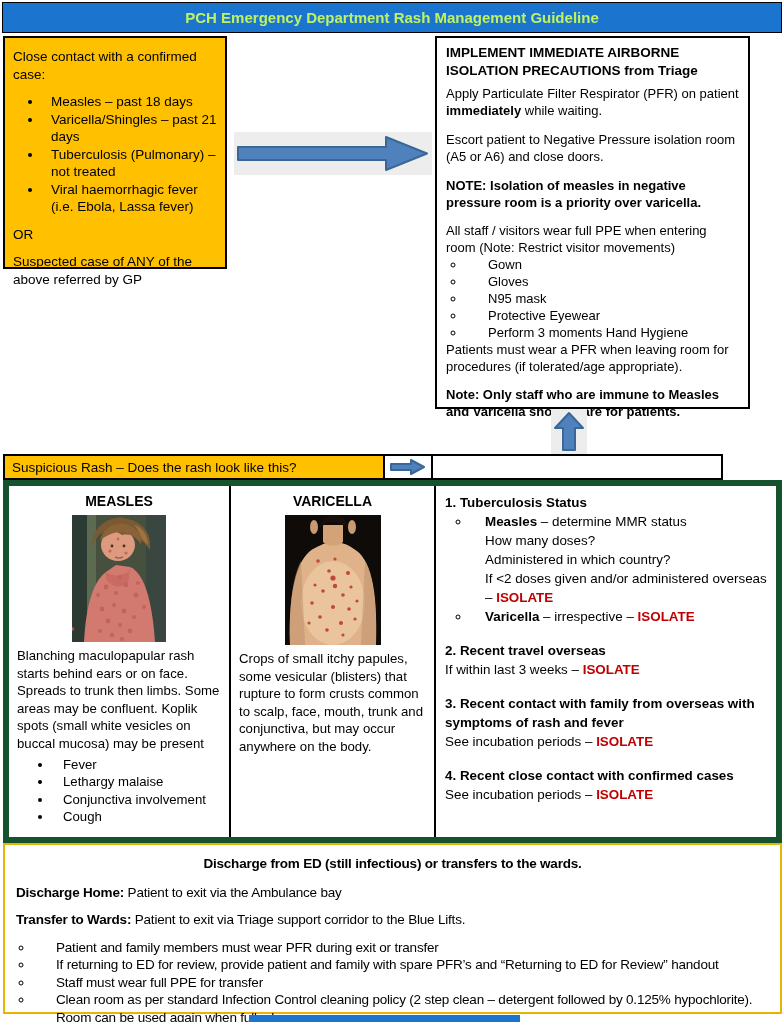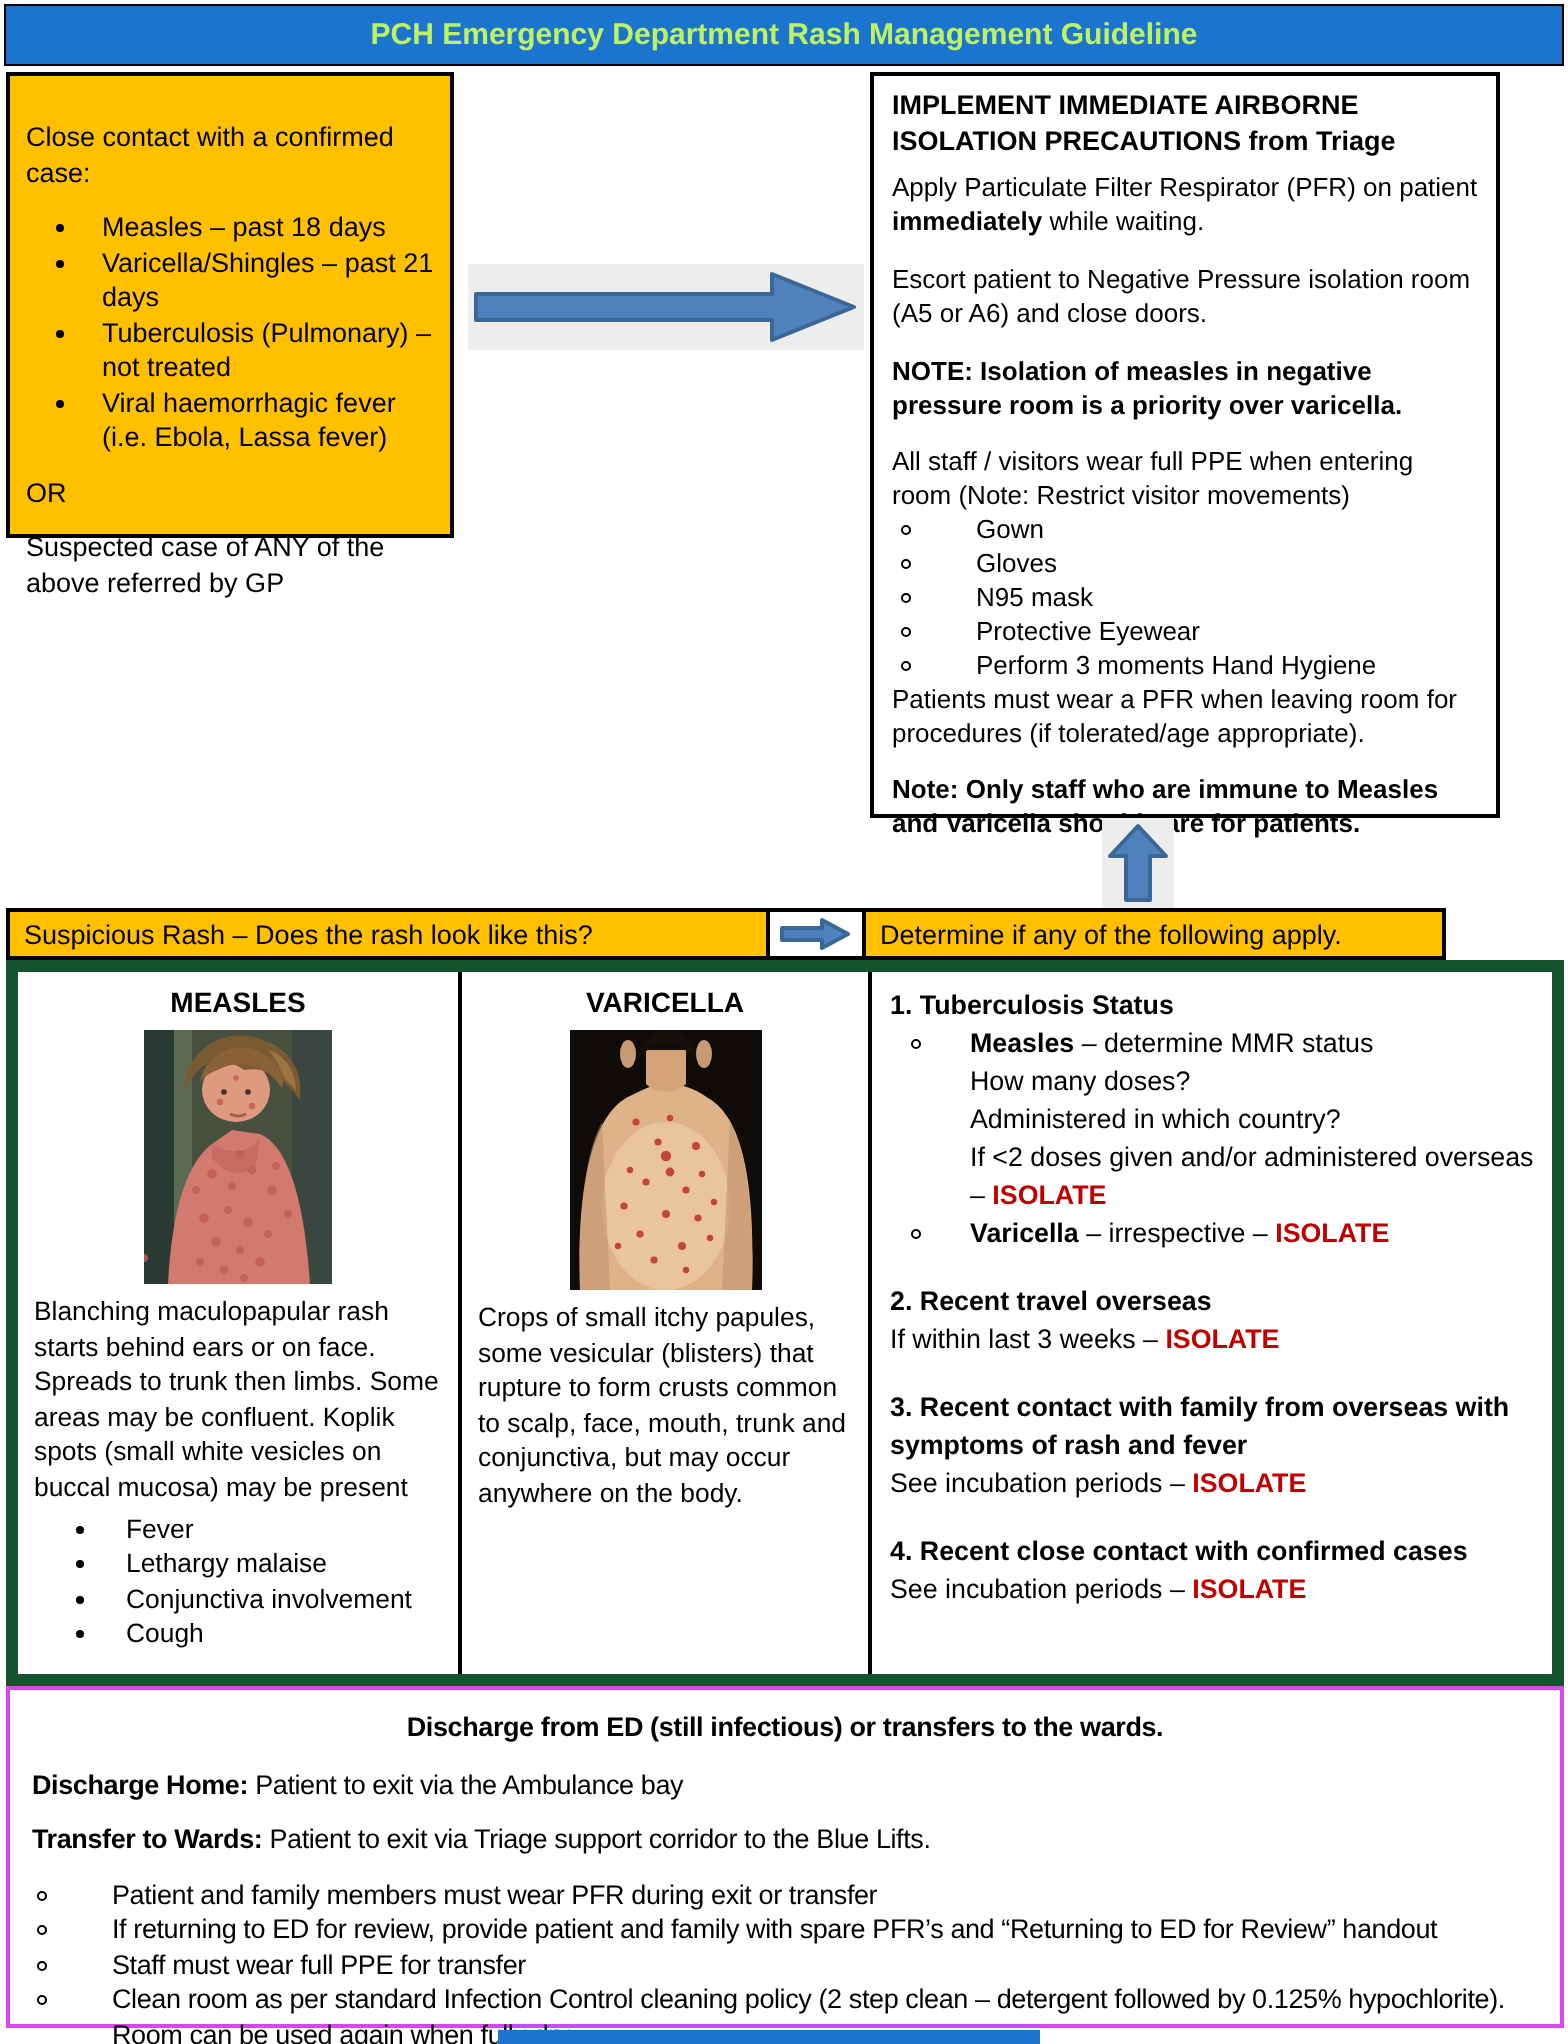--- a/index.html
+++ b/index.html
@@ -10,21 +10,21 @@
 
   .header { left:2px; top:2px; width:780px; height:31px;
             background:var(--header-blue,#1B75CE); border:1px solid #000;
             display:flex; align-items:center; justify-content:center;
             color:#bef264; font-weight:bold; font-size:15px; }
 
   .contact { left:3px; top:36px; width:224px; height:233px;
              background:var(--gold,#FFC000); border:2px solid #000;
              padding:6px 8px; font-size:13.5px; line-height:1.3; }
   .contact p { margin:10px 0 0; }
-  .contact p.first { margin-top:16px; }
+  .contact p.first { margin-top:4px; }
   .contact ul { margin:10px 0; padding-left:30px; }
   .contact li { padding-left:8px; }
 
   .big-arrow-wrap { left:234px; top:132px; width:198px; height:43px;
                     background:var(--arrow-bg,#EDEDED);
                     display:flex; align-items:center; justify-content:center; }
   .arrow-shape { fill:var(--arrow-fill,#4F81BD); stroke:var(--arrow-stroke,#3A6796);
                  stroke-width:2; stroke-linejoin:round; }
 
   .isolation { left:435px; top:36px; width:315px; height:373px;
@@ -58,21 +58,21 @@
   .symptoms li { padding-left:10px; }
 
   .assess { padding:7px 9px; font-size:13.4px; line-height:1.42; }
   .assess-title { font-weight:bold; }
   .assess-ul { list-style:circle; margin:0; padding-left:26px; }
   .assess-ul li { padding-left:14px; }
   .mt { margin-top:15px; }
   .isolate { color:var(--isolate-red,#C00000); font-weight:bold; }
 
   .discharge { left:3px; top:843px; width:779px; height:171px;
-               border:2px solid #d946ef; padding:5px 11px;
+               border:2px solid #eab308; padding:5px 11px;
                font-size:13.5px; line-height:1.3; letter-spacing:-0.2px; }
   .discharge-title { text-align:center; font-weight:bold; margin:5px 0 11px; }
   .discharge p { margin:0 0 10px; }
   .discharge ul { list-style:circle; margin:2px 0 0; padding-left:18px; }
   .discharge li { padding-left:22px; }
 
   .fragment { left:249px; top:1015px; width:271px; height:7px;
               background:var(--header-blue,#1B75CE); }
 </style>
 </head>
@@ -123,21 +123,20 @@
     </svg>
   </div>
 
   <div class="abs bar">
     <div class="bar-cell bar-left">Suspicious Rash – Does the rash look like this?</div>
     <div class="bar-cell bar-mid">
       <svg width="38" height="18" viewBox="0 0 38 18">
         <polygon class="arrow-shape" points="2,6 22,6 22,2 35,9 22,16 22,12 2,12"></polygon>
       </svg>
     </div>
-    <div class="bar-cell bar-right">Determine if any of the following apply.</div>
   </div>
 
   <div class="abs rash-row">
 
     <div class="rash-col">
       <div class="col-title">MEASLES</div>
       <div class="photo">
         <svg width="94" height="127" viewBox="0 0 94 127">
           <rect width="94" height="127" fill="#47503f"></rect>
           <rect x="0" width="15" height="127" fill="#2b3a33"></rect>

